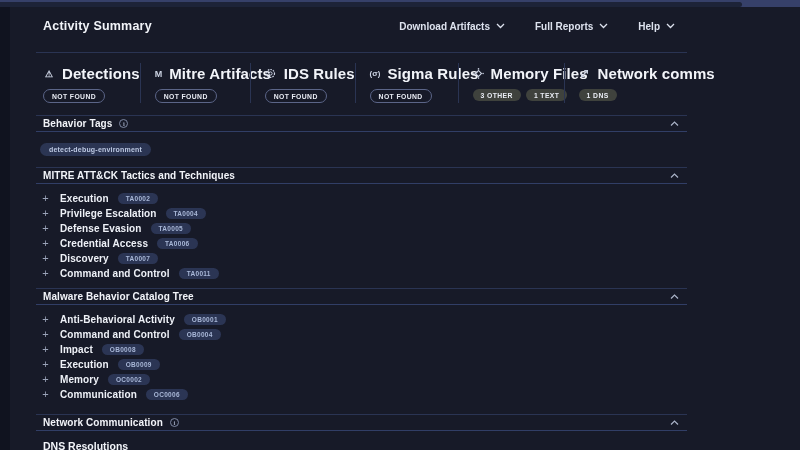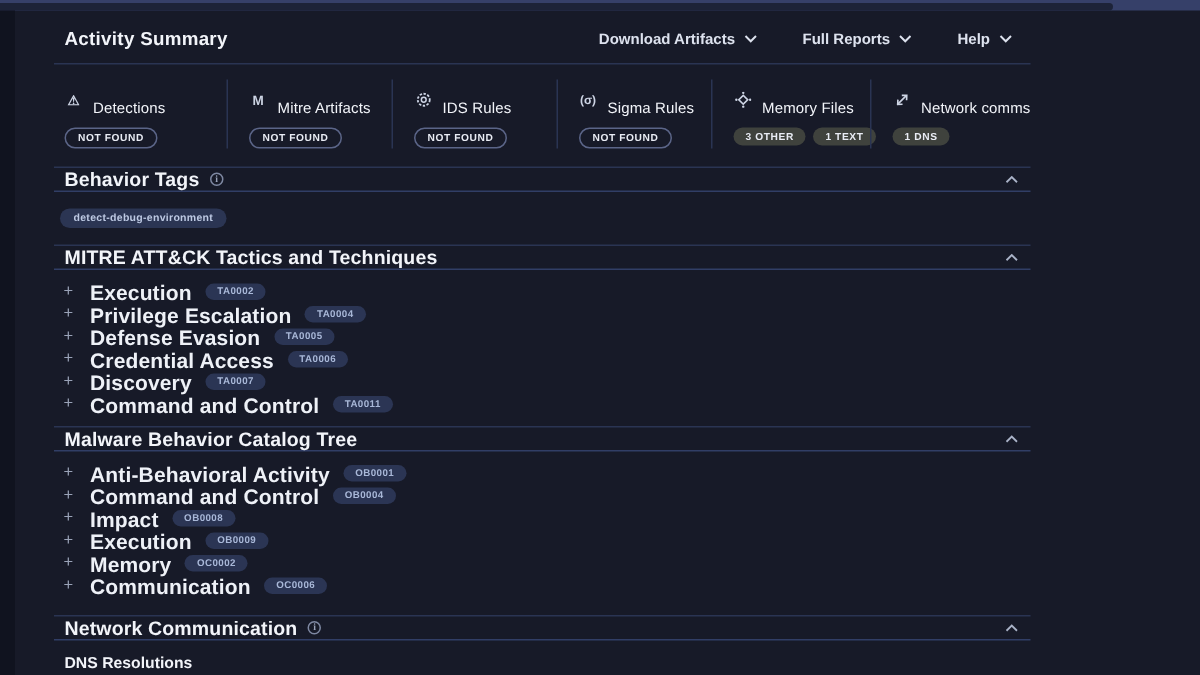--- a/index.html
+++ b/index.html
@@ -11,53 +11,53 @@
   }
   
   .top-scrollbar { position:absolute; top:0; left:0; width:800px; height:7px; background:#364069; }
   .top-scrollbar-thumb { position:absolute; top:2px; left:0; width:742px; height:5px; background:#1d2338; border-radius:0 3px 3px 0; }
   
   .left-rail { position:absolute; top:7px; left:0; width:10px; height:443px; background:#10131f; }
 
   .content { position:absolute; left:36px; top:7px; width:651px; }
 
   
-  .page-header { display:flex; align-items:center; justify-content:space-between; padding:12px 0 9px 7px; border-bottom:1px solid #2a3453; }
+  .page-header { display:flex; align-items:center; justify-content:space-between; padding:12px 0 19px 7px; border-bottom:1px solid #2a3453; }
   .page-title { font-size:12.5px; font-weight:bold; letter-spacing:.2px; color:#f2f4f9; }
   .menus { display:flex; align-items:center; gap:30px; padding-right:12px; }
   .menu { display:flex; align-items:center; gap:6px; font-size:10px; font-weight:bold; color:#dde2ee; cursor:pointer;text-align:center; }
   .chev-dn { width:9px; height:6px; }
 
   
   .cards { display:flex; padding:10px 0 12px 0; }
   .card { padding:2px 0 0 14px; border-left:1px solid #2a3453; }
   .card:first-child { border-left:none; padding-left:7px; }
   .card-title-row { display:flex; align-items:center; gap:7px; }
   .card-icon { width:12px; height:12px; display:inline-flex; align-items:center; justify-content:center; color:#cdd4e4; font-size:9px; font-weight:bold; }
-  .card-label { font-size:10px; font-weight:normal; color:#f2f4f9; letter-spacing:.1px; white-space:nowrap;margin-top:12px; }
+  .card-label { font-size:15px; font-weight:bold; color:#f2f4f9; letter-spacing:.1px; white-space:nowrap; }
   .card-badges { display:flex; gap:5px; margin-top:7px; }
   .badge { display:inline-block; font-size:6.8px; font-weight:bold; letter-spacing:.4px; border-radius:9px; padding:3px 8px 2px; color:#e9ecf4; white-space:nowrap; }
   .badge.outline { border:1px solid #5b6588; background:transparent; }
   .badge.solid { background:#3f423d; }
   .w0{width:115px}.w1{width:110px}.w2{width:110px}.w3{width:103px}.w4{width:106px}.w5{flex:1}
 
   
   .section-header { display:flex; align-items:center; border-top:1px solid #2a3453; border-bottom:1px solid #313e66; padding:3px 6px 3px 7px; height:17px; }
-  .section-title { font-size:13px; font-weight:bold; color:#f2f4f9; letter-spacing:.1px; }
+  .section-title { font-size:10px; font-weight:bold; color:#f2f4f9; letter-spacing:.1px; }
   .info-icon { width:9px; height:9px; border:1px solid #7e88a2; border-radius:50%; margin-left:7px; color:#9aa3ba; font-size:6.5px; line-height:8px; text-align:center; font-weight:bold; font-family:"Liberation Serif", serif; }
   .collapse { margin-left:auto; display:flex; align-items:center; cursor:pointer; padding:2px; }
   .chev-up { width:9px; height:6px; }
 
   .tags-body { padding:6px 0 9px 4px; }
   .tag-pill { display:inline-block; background:#2b3553; color:#bdc9e3; font-size:7px; font-weight:bold; letter-spacing:.2px; padding:3px 9px; border-radius:9px; }
 
   .tree-body { padding:7px 0 7px 4px; }
   .tree-row { display:flex; align-items:center; height:15px; cursor:pointer; }
   .plus-icon { width:11px; text-align:center; color:#9aa3b8; font-size:11px; font-weight:normal; line-height:11px; }
-  .tree-label { margin-left:9px; font-size:14px; font-weight:bold; color:#eef1f7; letter-spacing:.1px; }
+  .tree-label { margin-left:9px; font-size:10px; font-weight:bold; color:#eef1f7; letter-spacing:.1px; }
   .code-pill { margin-left:9px; background:#2b3554; color:#a9b8d8; font-size:6.5px; font-weight:bold; letter-spacing:.3px; padding:2.5px 8px 2px; border-radius:8px; }
 
   .sec-mitre { margin-top:2px; }
   .sec-mbc { margin-top:0; }
   .sec-net { margin-top:5px; }
   .net-body { padding:9px 0 14px 7px; border-bottom:0; }
   .net-subtitle { font-size:10.5px; font-weight:bold; color:#f2f4f9; }
   .net-bottom { border-bottom:1px solid #2a3453; }
   svg { display:block; }
 </style>

